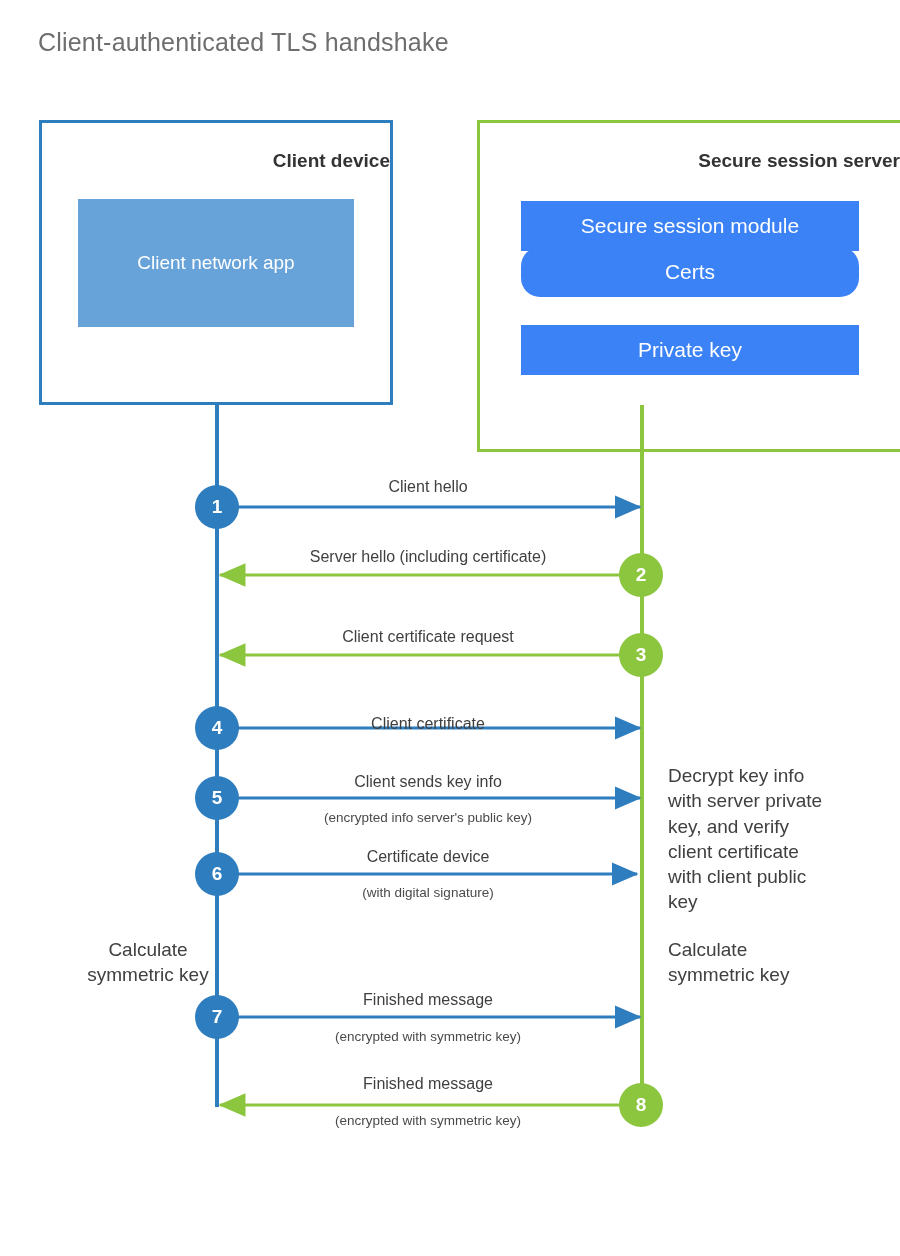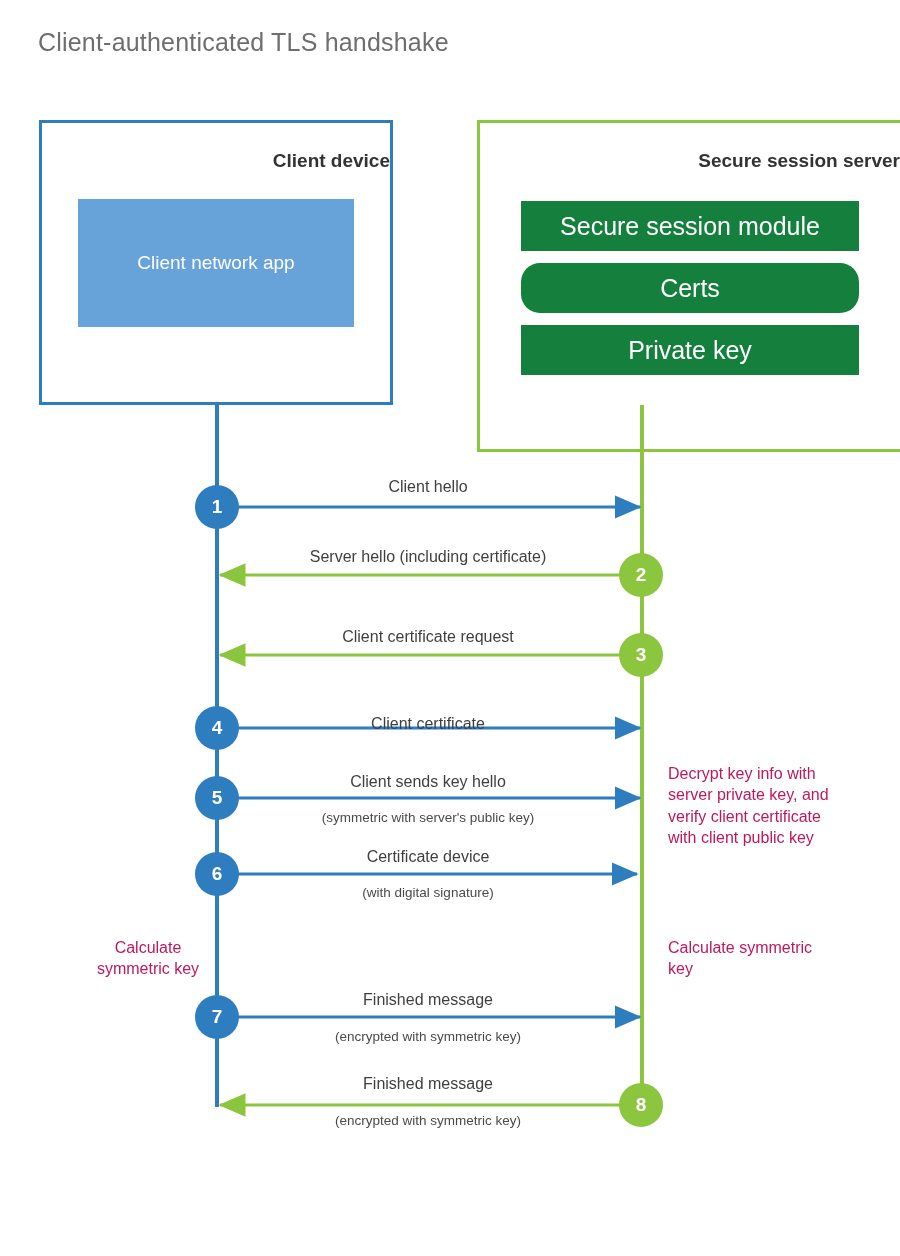--- a/index.html
+++ b/index.html
@@ -71,31 +71,31 @@
     align-items: center;
     justify-content: center;
     text-align: left;
     line-height: 1.32;
   }
   .server-bar {
     position: absolute;
     left: 41px;
     width: 338px;
     height: 50px;
-    background: #15803d;
+    background: #3b82f6;
     color: #ffffff;
-    font-size: 25px;
+    font-size: 21px;
     font-weight: 300;
     display: flex;
     align-items: center;
     justify-content: center;
     text-align: center;
   }
   #server-bar-0 { top: 78px; }
-  #server-bar-1 { top: 140px; border-radius: 19px; }
+  #server-bar-1 { top: 124px; border-radius: 19px; }
   #server-bar-2 { top: 202px; }
 
   
   #wire-layer {
     position: absolute;
     left: 0; top: 0;
     width: 900px; height: 1256px;
     pointer-events: none;
   }
   
@@ -127,23 +127,23 @@
     text-align: center;
     font-size: 13.5px;
     font-weight: 400;
     color: #4a4a4a;
     white-space: nowrap;
     transform: translateX(-50%);
   }
   
   .side-note {
     position: absolute;
-    font-size: 16px;
+    font-size: 19px;
     line-height: 1.33;
-    color: #be185d;
+    color: #404040;
   }
   #note-client-calc {
     left: 78px; top: 937px;
     width: 140px;
     text-align: center;
   }
   #note-server-calc {
     left: 668px; top: 937px;
     width: 150px;
     text-align: left;
@@ -214,22 +214,22 @@
   <div class="step-circle server" style="left:619px; top:1083px;">8</div>
 
   <div class="msg-label" style="left:428px; top:478px;">Client hello</div>
 
   <div class="msg-label" style="left:428px; top:548px;">Server hello (including certificate)</div>
 
   <div class="msg-label" style="left:428px; top:628px;">Client certificate request</div>
 
   <div class="msg-label" style="left:428px; top:699px;margin-top:16px;">Client certificate</div>
 
-  <div class="msg-label" style="left:428px; top:773px;">Client sends key hello</div>
-  <div class="msg-sub" style="left:428px; top:810px;">(symmetric with server's public key)</div>
+  <div class="msg-label" style="left:428px; top:773px;">Client sends key info</div>
+  <div class="msg-sub" style="left:428px; top:810px;">(encrypted info server's public key)</div>
 
   <div class="msg-label" style="left:428px; top:848px;">Certificate device</div>
   <div class="msg-sub" style="left:428px; top:885px;">(with digital signature)</div>
 
   <div class="msg-label" style="left:428px; top:991px;">Finished message</div>
   <div class="msg-sub" style="left:428px; top:1029px;">(encrypted with symmetric key)</div>
 
   <div class="msg-label" style="left:428px; top:1075px;">Finished message</div>
   <div class="msg-sub" style="left:428px; top:1113px;">(encrypted with symmetric key)</div>
 

